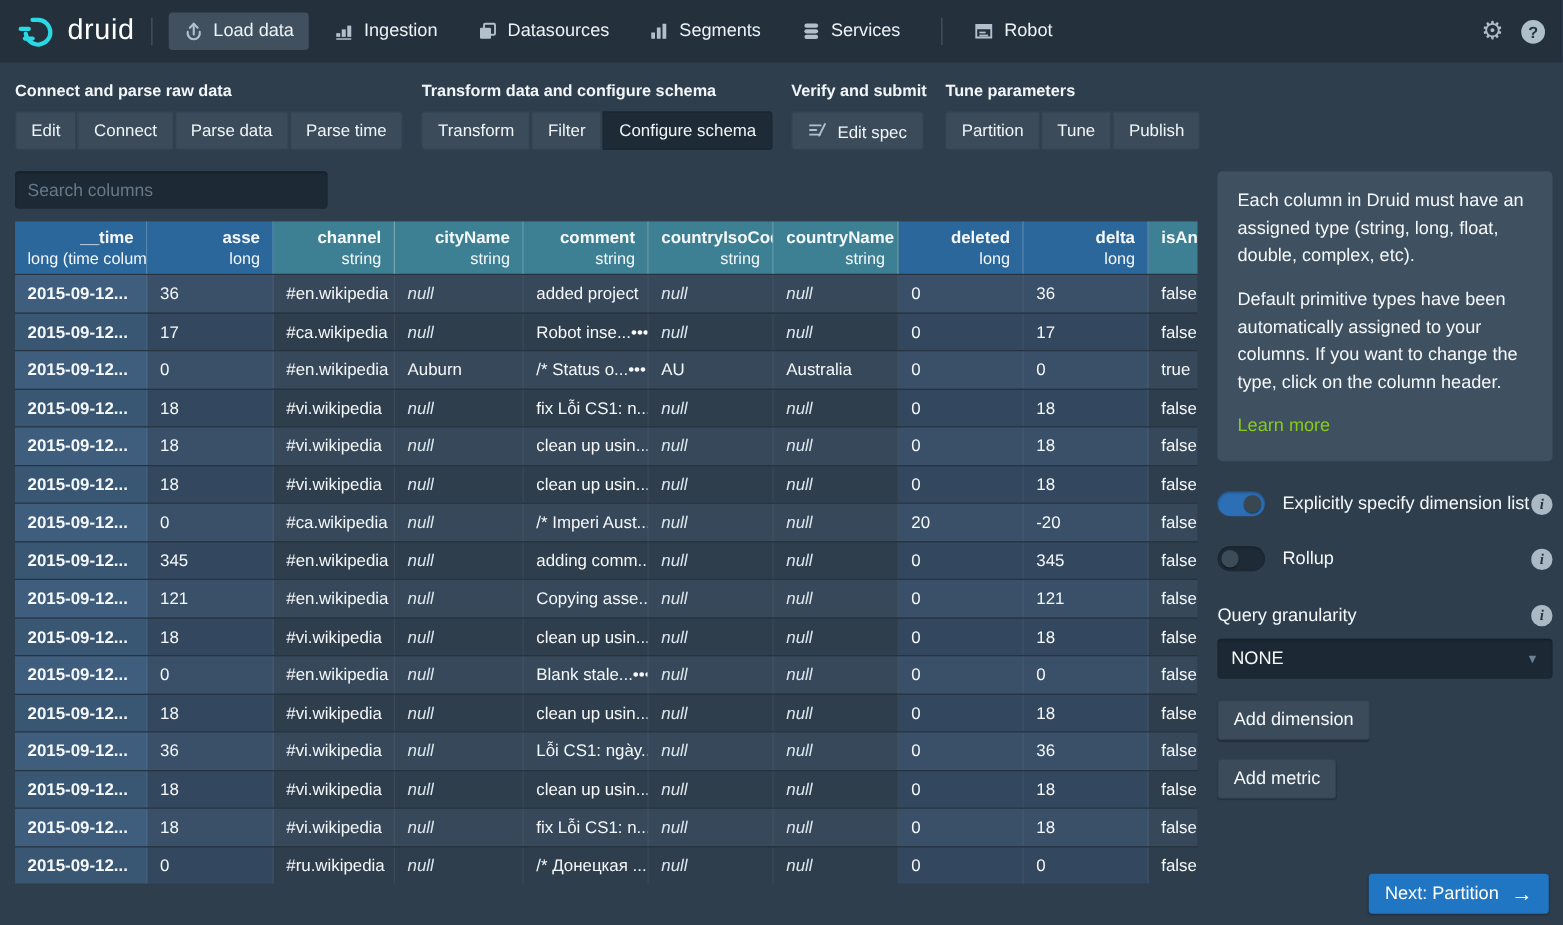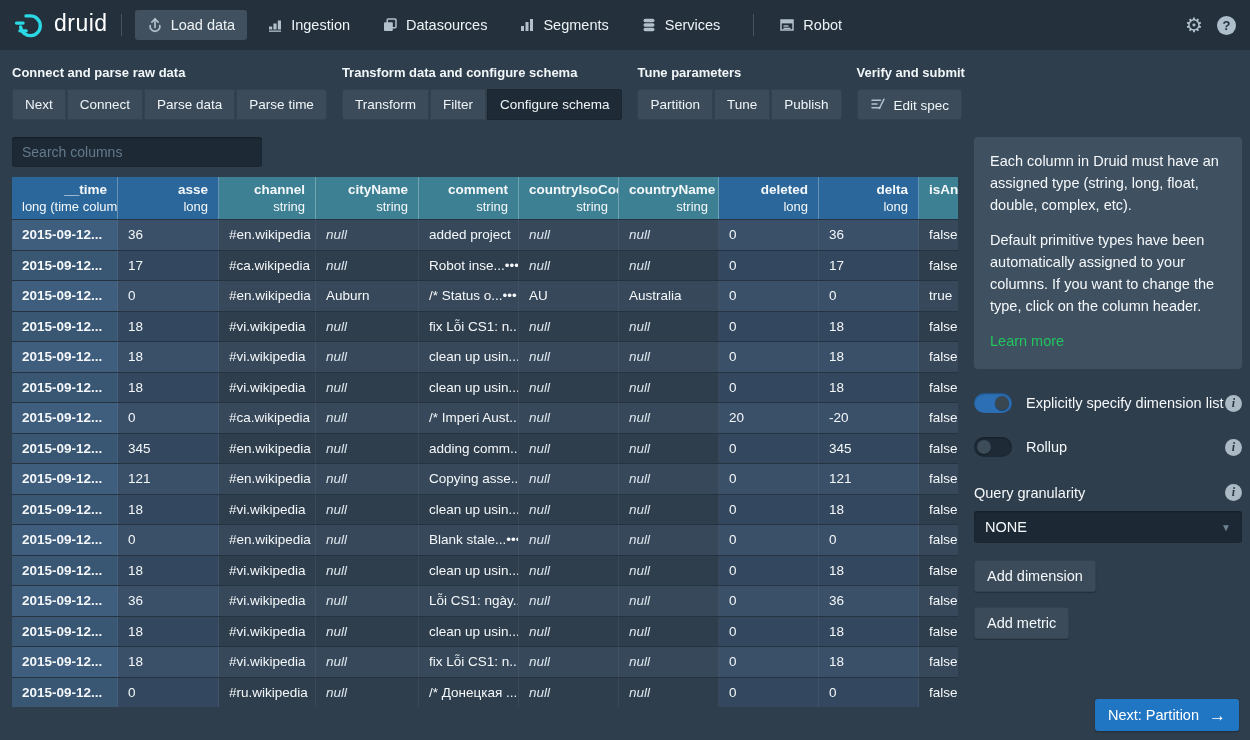--- a/index.html
+++ b/index.html
@@ -63,21 +63,21 @@
     white-space:nowrap; border-right:1px solid rgba(255,255,255,.06); }
   .td.kind-time { background:rgba(84,141,205,.30); font-weight:bold; }
   .td.kind-long { background:rgba(84,141,205,.13); }
   .td.null { font-style:italic; color:#DDE6EC; }
 
   
   .panel { width:268px; margin-left:16px; flex:none; }
   .callout { background:#3F5061; border-radius:4px; padding:14px 16px 16px 16px;
     font-size:14.5px; line-height:1.5; }
   .callout p { margin:0 0 14px 0; }
-  .callout a { color:#22c55e; cursor:pointer; text-decoration:none; }
+  .callout a { color:#84cc16; cursor:pointer; text-decoration:none; }
   .switch-row { display:flex; align-items:center; margin-top:24px; }
   .switch { width:38px; height:20px; border-radius:10px; background:#1E2B37; position:relative;
     cursor:pointer; flex:none; box-shadow:inset 0 1px 2px rgba(0,0,0,.3); }
   .switch .knob { width:14px; height:14px; border-radius:50%; background:#3C4C58; position:absolute;
     top:3px; left:3px; box-shadow:0 1px 1px rgba(0,0,0,.45); }
   .switch.on { background:#2D6FB4; }
   .switch.on .knob { left:auto; right:3px; background:#394751; }
   .switch-label { margin-left:14px; font-size:14.5px; }
   .info { margin-left:auto; width:17px; height:17px; border-radius:50%; background:#ABB9C4;
     color:#28343E; font-size:12px; font-weight:bold; font-style:italic;
@@ -182,55 +182,55 @@
   <div class="topbar-right">
     <span class="gear">⚙</span>
     <span class="help-circle">?</span>
   </div>
 </header>
 
 <div class="steps" id="steps">
     <div class="step-group">
       <div class="step-group-title">Connect and parse raw data</div>
       <div class="btn-group">
-        <button class="step-btn">Next</button>
+        <button class="step-btn">Edit</button>
         <button class="step-btn">Connect</button>
         <button class="step-btn">Parse data</button>
         <button class="step-btn">Parse time</button>
       </div>
     </div>
     <div class="step-group">
       <div class="step-group-title">Transform data and configure schema</div>
       <div class="btn-group">
         <button class="step-btn">Transform</button>
         <button class="step-btn">Filter</button>
         <button class="step-btn active">Configure schema</button>
-      </div>
-    </div>
-    <div class="step-group">
-      <div class="step-group-title">Tune parameters</div>
-      <div class="btn-group">
-        <button class="step-btn">Partition</button>
-        <button class="step-btn">Tune</button>
-        <button class="step-btn">Publish</button>
       </div>
     </div>
     <div class="step-group">
       <div class="step-group-title">Verify and submit</div>
       <div class="btn-group">
         <button class="step-btn"><span class="bicon">
             <svg width="16" height="16" viewBox="0 0 16 16" fill="none" stroke="currentColor" stroke-width="1.5" stroke-linecap="round">
               <path d="M2 4.3 h8.5"></path>
               <path d="M2 8 h5"></path>
               <path d="M2 11.7 h8"></path>
               <path d="M9.3 12.5 L14 3.2"></path>
             </svg>
           </span>Edit spec</button>
       </div>
     </div>
+    <div class="step-group">
+      <div class="step-group-title">Tune parameters</div>
+      <div class="btn-group">
+        <button class="step-btn">Partition</button>
+        <button class="step-btn">Tune</button>
+        <button class="step-btn">Publish</button>
+      </div>
+    </div>
   </div>
 
 <div class="main">
   <div class="left">
     <input class="search-input" type="text" placeholder="Search columns" style="">
     <div class="table" id="table">
         <div class="thead">
           <div class="th kind-time" style="width: 106px;">
             <div class="cname">__time</div>
             <div class="ctype">long (time column)</div>

